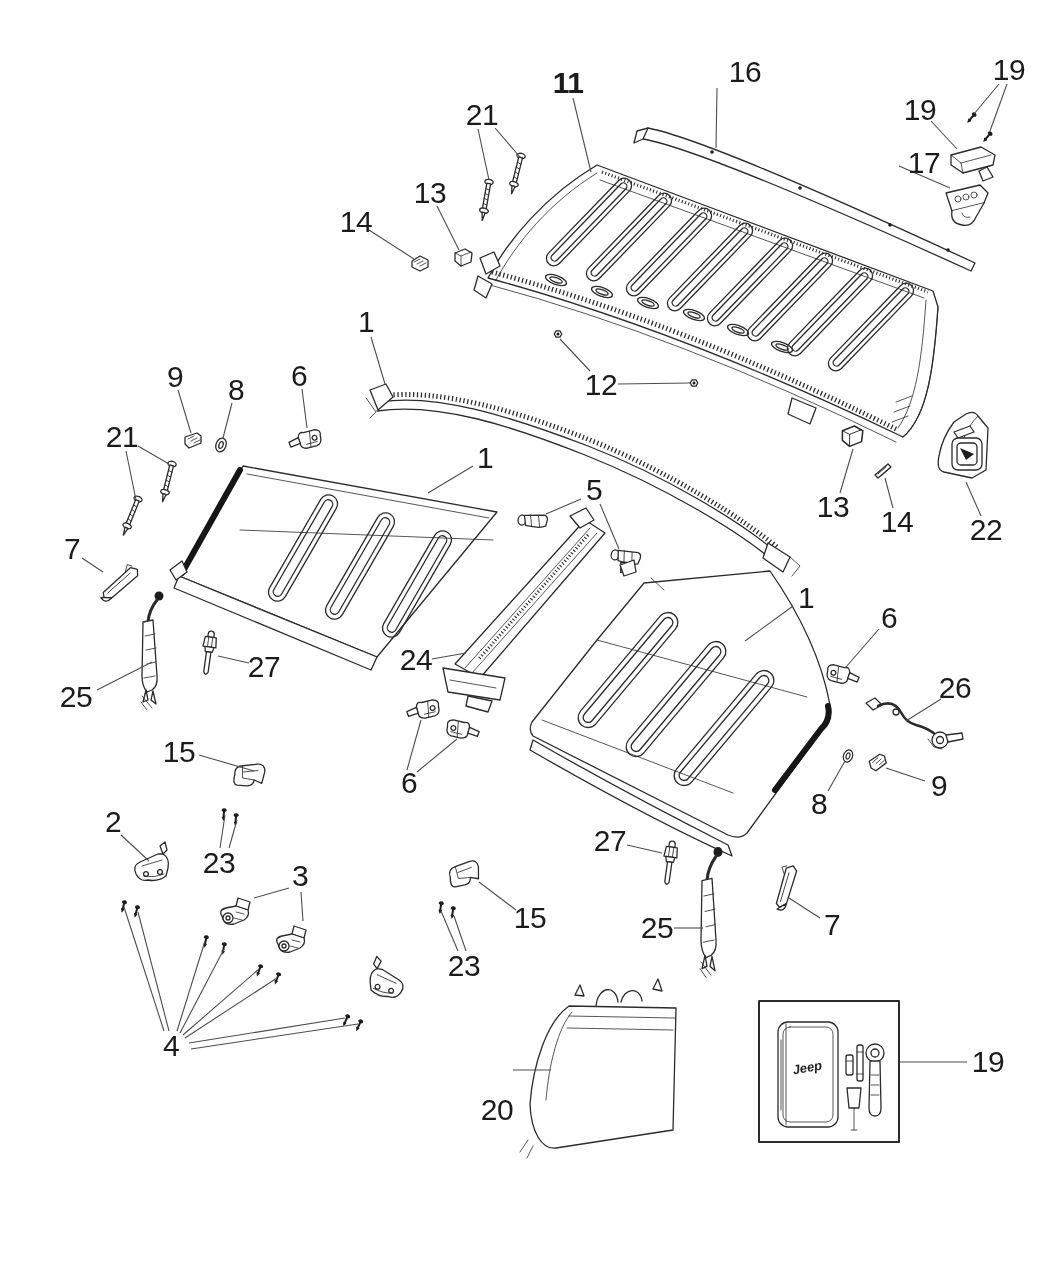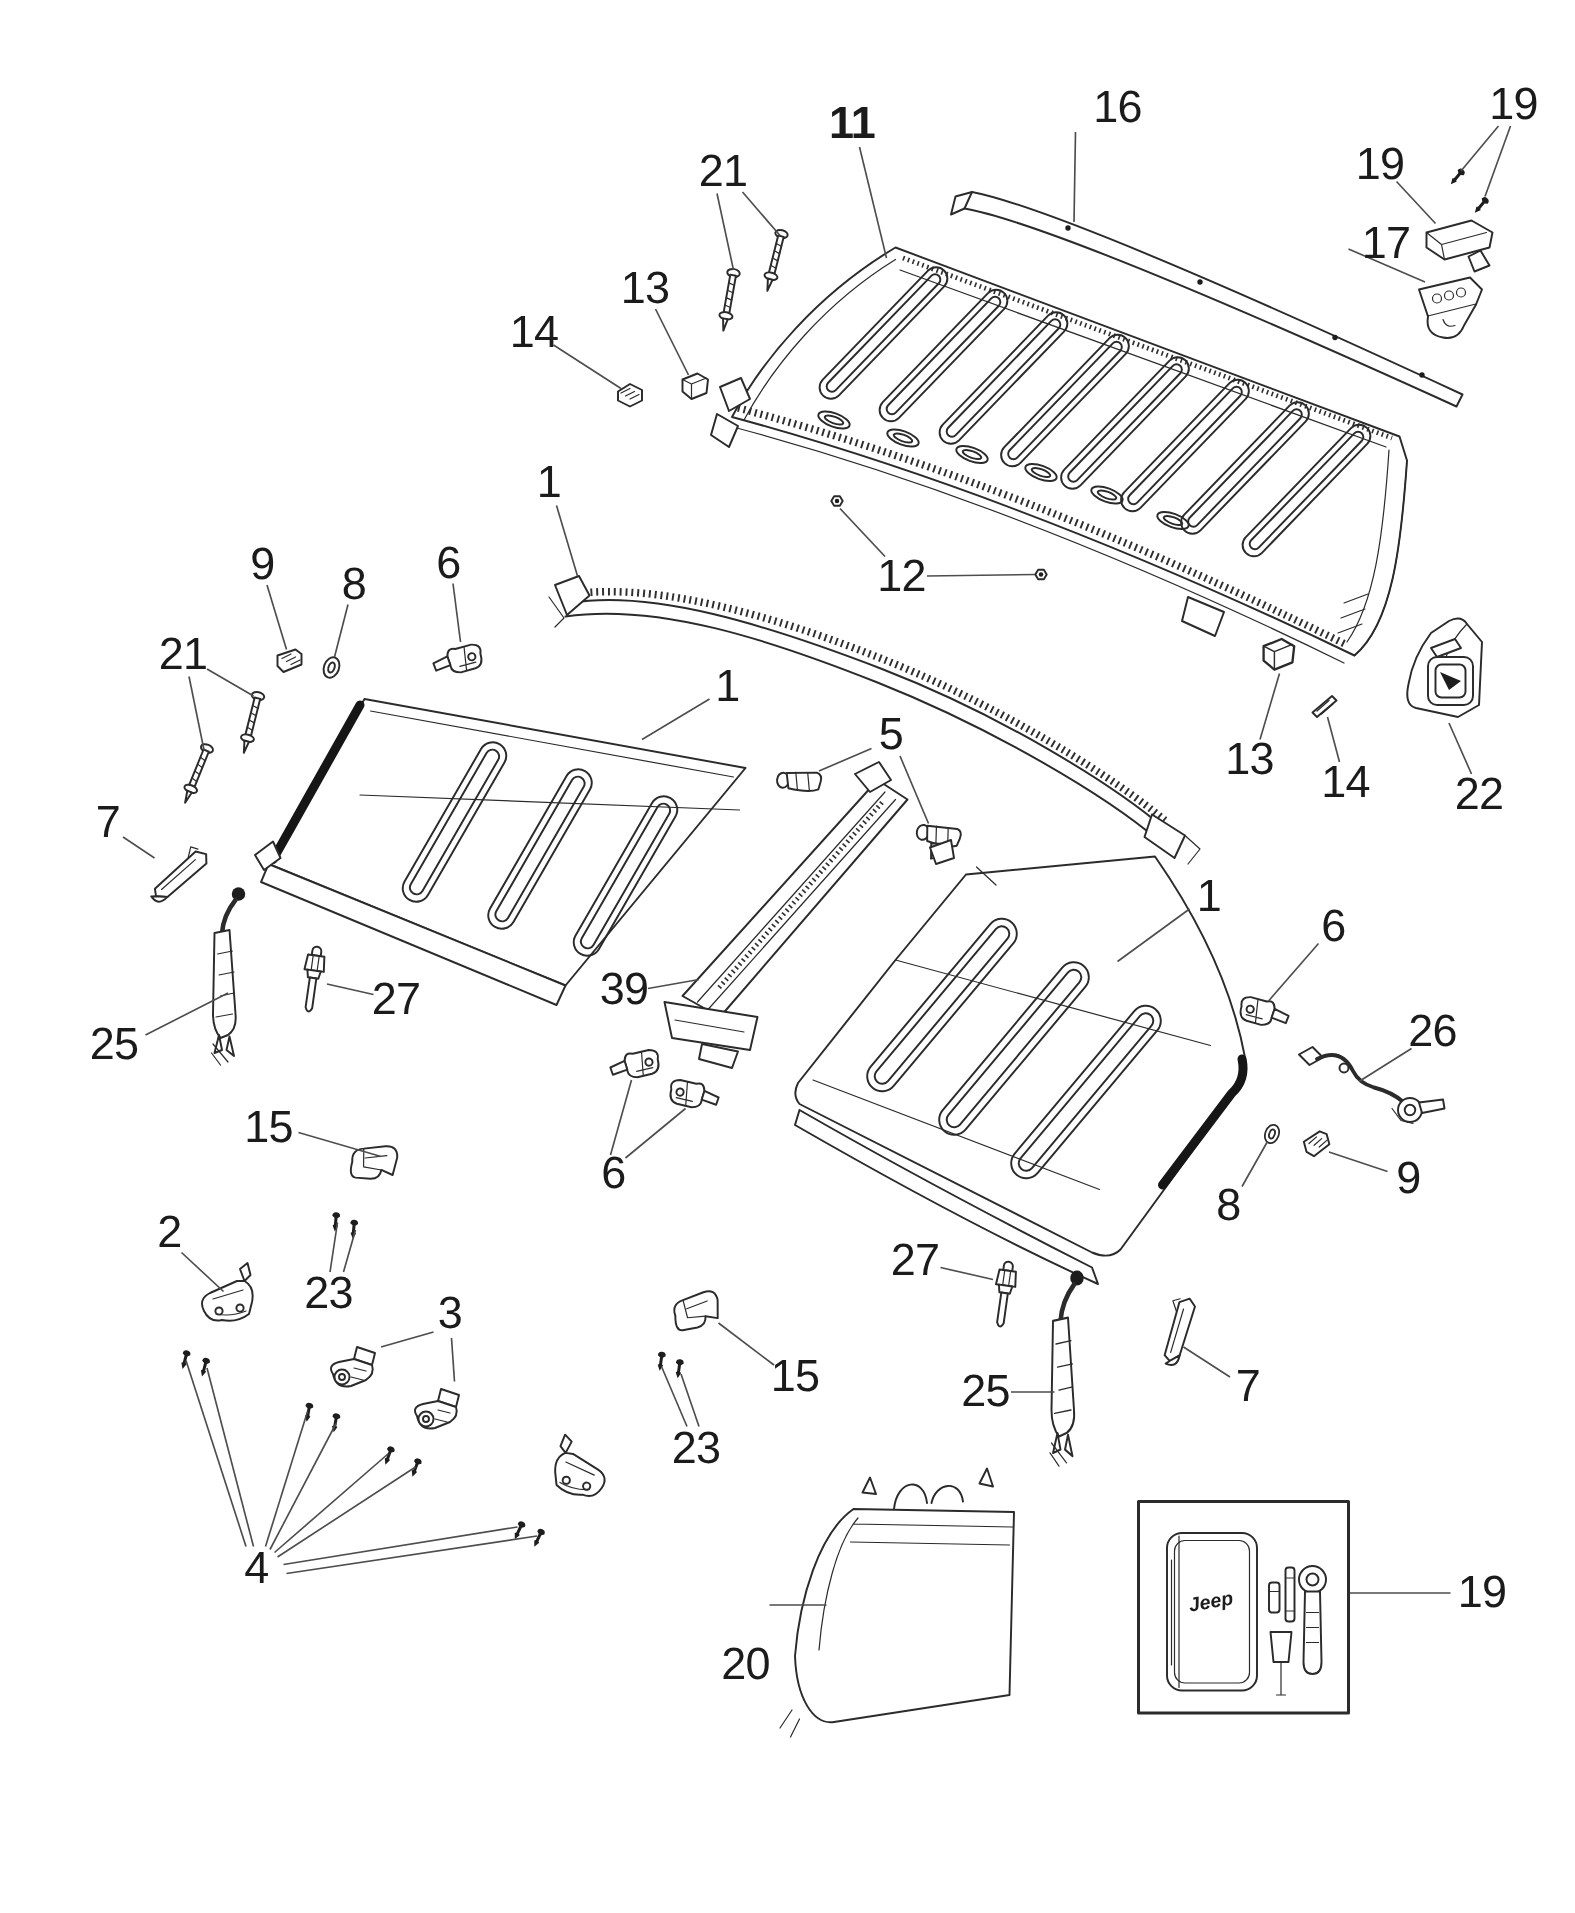--- a/index.html
+++ b/index.html
@@ -474,21 +474,21 @@
       <div class="callout" style="left: 72px; top: 549px;">7</div>
       <div class="callout" style="left: 485px; top: 458px;">1</div>
       <div class="callout" style="left: 594px; top: 490px;">5</div>
       <div class="callout" style="left: 76px; top: 697px;">25</div>
       <div class="callout" style="left: 264px; top: 667px;">27</div>
       <div class="callout" style="left: 179px; top: 752px;">15</div>
       <div class="callout" style="left: 113px; top: 822px;">2</div>
       <div class="callout" style="left: 219px; top: 863px;">23</div>
       <div class="callout" style="left: 300px; top: 876px;">3</div>
       <div class="callout" style="left: 171px; top: 1046px;">4</div>
-      <div class="callout" style="left: 416px; top: 660px;">39</div>
+      <div class="callout" style="left: 416px; top: 660px;">24</div>
       <div class="callout" style="left: 409px; top: 783px;">6</div>
       <div class="callout" style="left: 806px; top: 598px;">1</div>
       <div class="callout" style="left: 889px; top: 618px;">6</div>
       <div class="callout" style="left: 955px; top: 688px;">26</div>
       <div class="callout" style="left: 819px; top: 804px;">8</div>
       <div class="callout" style="left: 939px; top: 786px;">9</div>
       <div class="callout" style="left: 610px; top: 841px;">27</div>
       <div class="callout" style="left: 530px; top: 918px;">15</div>
       <div class="callout" style="left: 464px; top: 966px;">23</div>
       <div class="callout" style="left: 657px; top: 928px;">25</div>

